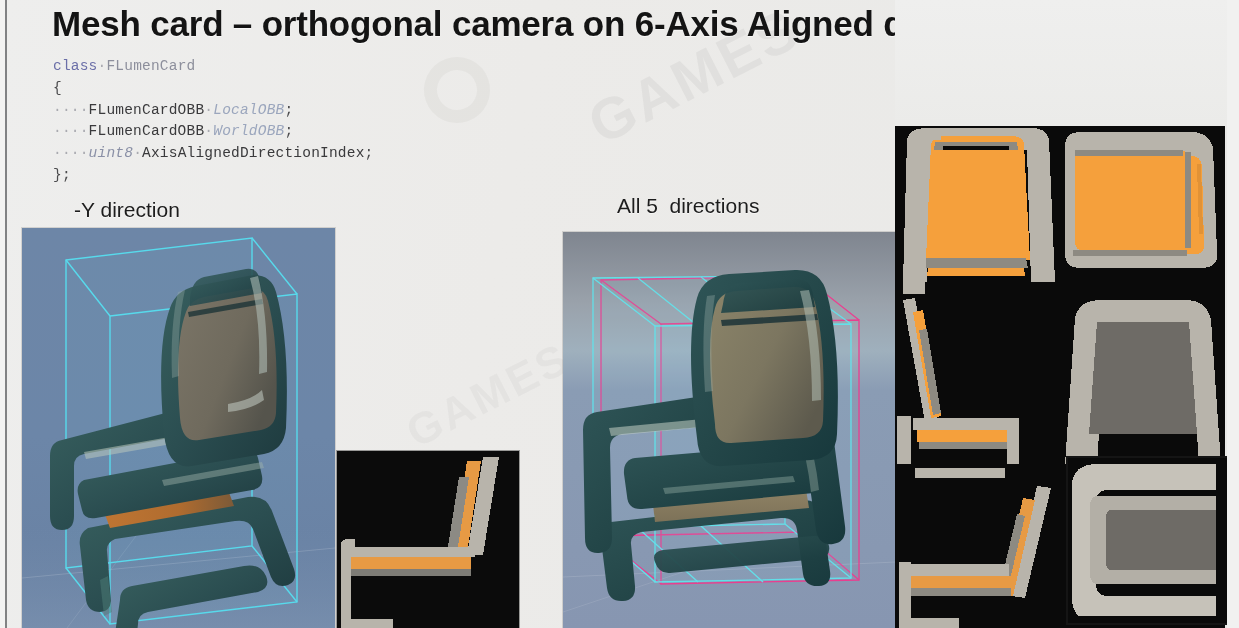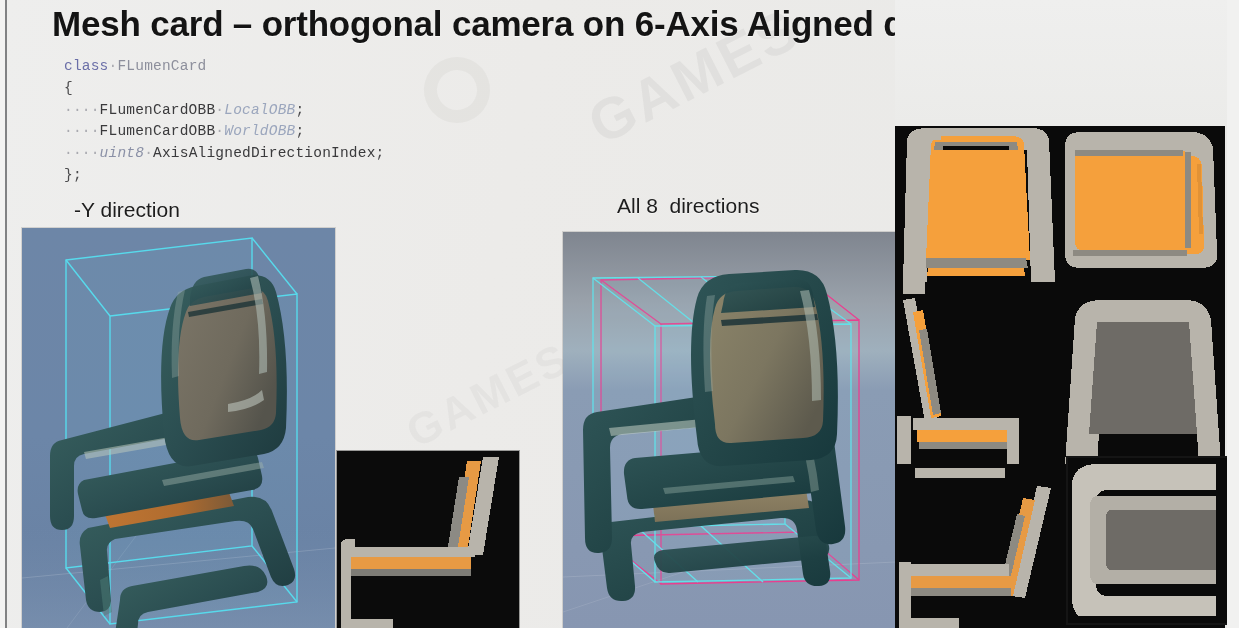--- a/index.html
+++ b/index.html
@@ -62,21 +62,21 @@
     letter-spacing: .2px;
     white-space: pre;
   }
   .code .kw     { color: #6b6fa8; }
   .code .type   { color: #8d8f9c; }
   .code .member { color: #9ba6bd; font-style: italic; }
   .code .plain  { color: #3a3a3c; }
   .code .punct  { color: #4b4b4d; }
   .code .dot    { color: #a9aab0; }
   .code .ital   { color: #8a90a6; font-style: italic; }
-  .code .line   { display:block; height:21.8px;margin-left:11px; }
+  .code .line   { display:block; height:21.8px; }
 
   
   .caption {
     position: absolute;
     font-size: 21px; color: #1d1d1d;
     font-family: "Liberation Sans", sans-serif;
     text-shadow: 0 1px 0 rgba(255,255,255,.55);
     white-space: pre;
     text-align: center;
   }
@@ -157,21 +157,21 @@
   <div class="wm-ring"></div>
   <div class="watermark wm-a">GAMES</div>
   <div class="watermark wm-b">GAMES</div>
   <div class="watermark wm-c">GAMES</div>
 
   <div class="title">Mesh card – orthogonal camera on 6-Axis Aligned directions</div>
 
   <div class="code" id="code-block"><span class="line"><span class="kw">class</span><span class="dot">·</span><span class="type">FLumenCard</span></span><span class="line"><span class="punct">{</span></span><span class="line"><span class="dot">····</span><span class="plain">FLumenCardOBB</span><span class="dot">·</span><span class="member">LocalOBB</span><span class="punct">;</span></span><span class="line"><span class="dot">····</span><span class="plain">FLumenCardOBB</span><span class="dot">·</span><span class="member">WorldOBB</span><span class="punct">;</span></span><span class="line"><span class="dot">····</span><span class="ital">uint8</span><span class="dot">·</span><span class="plain">AxisAlignedDirectionIndex</span><span class="punct">;</span></span><span class="line"><span class="punct">};</span></span></div>
 
   <div class="caption cap-left">-Y direction</div>
-  <div class="caption cap-right">All 8  directions</div>
+  <div class="caption cap-right">All 5  directions</div>
 
   <div class="viewport" id="viewport-left">
     <svg class="chair-svg" width="313" height="400" viewBox="0 0 313 400">
       <defs>
         <linearGradient id="lbody" x1="0" y1="0" x2="1" y2="1">
           <stop offset="0" stop-color="#38605f"></stop>
           <stop offset="0.5" stop-color="#2b4e51"></stop>
           <stop offset="1" stop-color="#1e3a3e"></stop>
         </linearGradient>
         <linearGradient id="lback" x1="0" y1="0" x2="1" y2="0.6">

